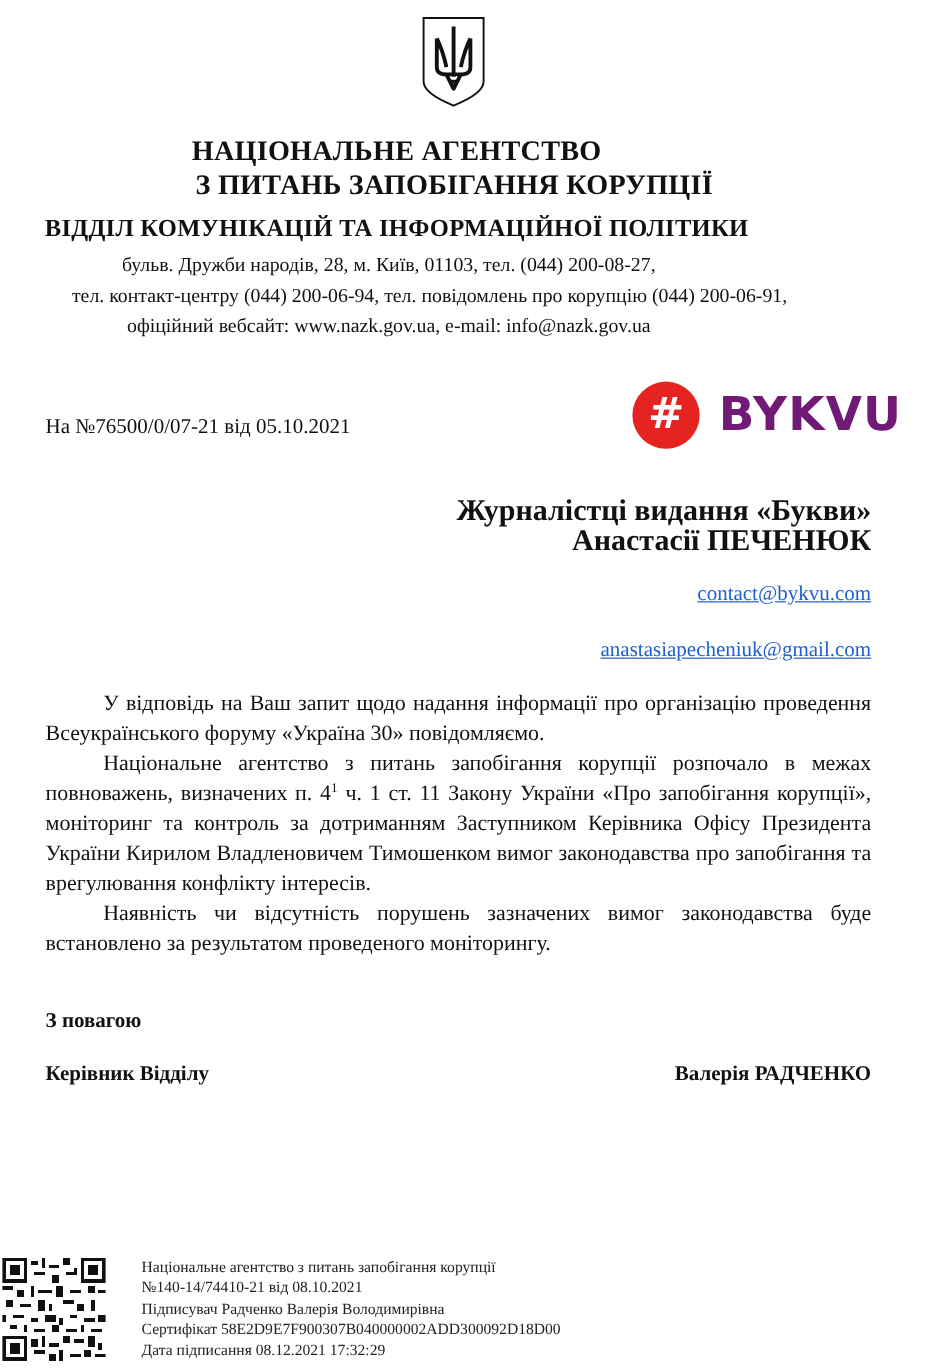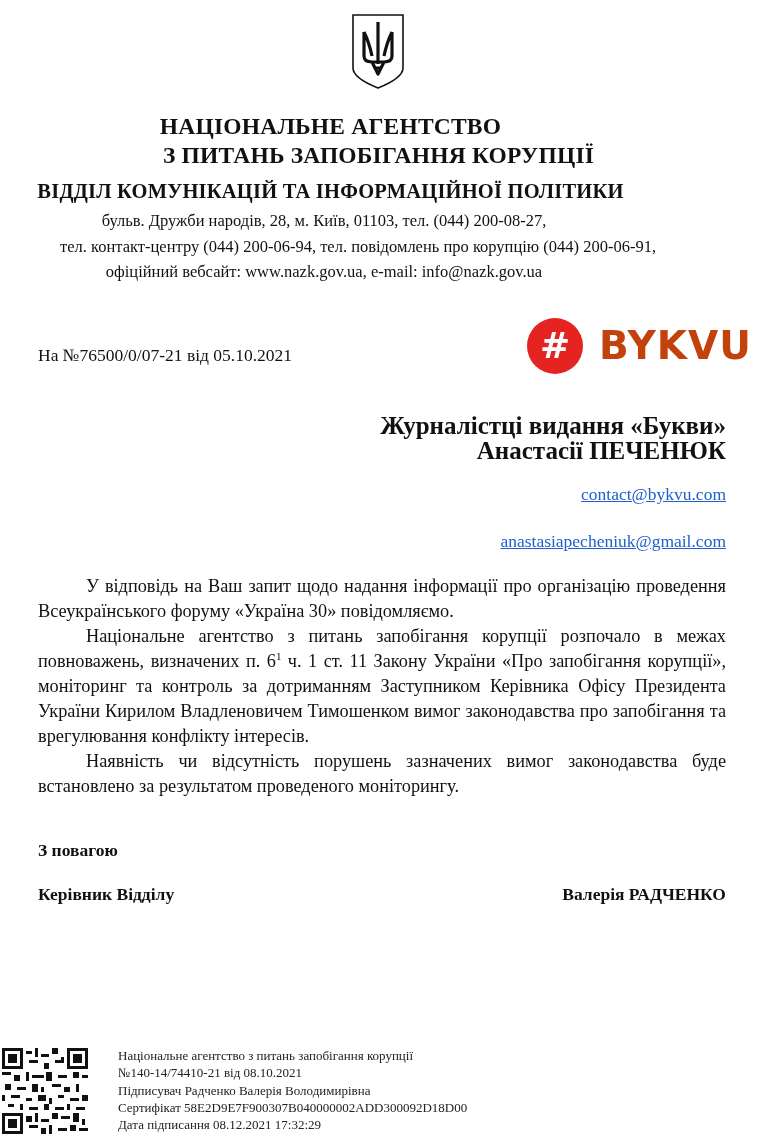--- a/index.html
+++ b/index.html
@@ -19,21 +19,21 @@
     .a3 { top: 262px; }
     .ref { left: 38px; top: 345px; font-size: 17.5px; }
     .logo { left: 527px; top: 318px; width: 210px; height: 56px; }
     .logo-circle {
       position: absolute; left: 0; top: 0; width: 56px; height: 56px; border-radius: 50%;
       background: #e52421; color: #fff; font-family: "DejaVu Sans", sans-serif; font-weight: bold;
       font-size: 36px; line-height: 56px; text-align: center;
     }
     .logo-text {
       position: absolute; left: 72px; top: 2px; font-family: "DejaVu Sans", sans-serif; font-weight: bold;
-      font-size: 39px; letter-spacing: 1px; color: #c2410c; line-height: 52px;
+      font-size: 39px; letter-spacing: 1px; color: #701a75; line-height: 52px;
     }
     .recipient { right: 54px; text-align: center; font-weight: bold; font-size: 25px; }
     .r1 { top: 412px; }
     .r2 { top: 437px; }
     .email { right: 54px; font-size: 17.5px; color: #1f5fd0; text-decoration: underline; }
     .e1 { top: 484px; }
     .e2 { top: 531px; }
     .body-text {
       left: 38px; width: 688px; top: 574px; font-size: 18.3px; line-height: 25px;
       text-align: justify;
@@ -71,21 +71,21 @@
 </div>
 
 <div class="abs recipient r1">Журналістці видання «Букви»</div>
 <div class="abs recipient r2">Анастасії ПЕЧЕНЮК</div>
 
 <a class="abs email e1">contact@bykvu.com</a>
 <a class="abs email e2">anastasiapecheniuk@gmail.com</a>
 
 <div class="abs body-text">
   <p>У відповідь на Ваш запит щодо надання інформації про організацію проведення Всеукраїнського форуму «Україна 30» повідомляємо.</p>
-  <p><span>Національне агентство з питань запобігання корупції розпочало в межах повноважень, визначених п. 6</span><sup>1</sup><span> ч. 1 ст. 11 Закону України «Про запобігання корупції», моніторинг та контроль за дотриманням Заступником Керівника Офісу Президента України Кирилом Владленовичем Тимошенком вимог законодавства про запобігання та врегулювання конфлікту інтересів.</span></p>
+  <p><span>Національне агентство з питань запобігання корупції розпочало в межах повноважень, визначених п. 4</span><sup>1</sup><span> ч. 1 ст. 11 Закону України «Про запобігання корупції», моніторинг та контроль за дотриманням Заступником Керівника Офісу Президента України Кирилом Владленовичем Тимошенком вимог законодавства про запобігання та врегулювання конфлікту інтересів.</span></p>
   <p>Наявність чи відсутність порушень зазначених вимог законодавства буде встановлено за результатом проведеного моніторингу.</p>
 </div>
 
 <div class="abs closing">З повагою</div>
 <div class="abs position">Керівник Відділу</div>
 <div class="abs signer">Валерія РАДЧЕНКО</div>
 
 <svg class="abs qr" viewBox="0 0 29 29" shape-rendering="crispEdges">
   <rect width="29" height="29" fill="#fff"></rect>
   <g fill="#111">

